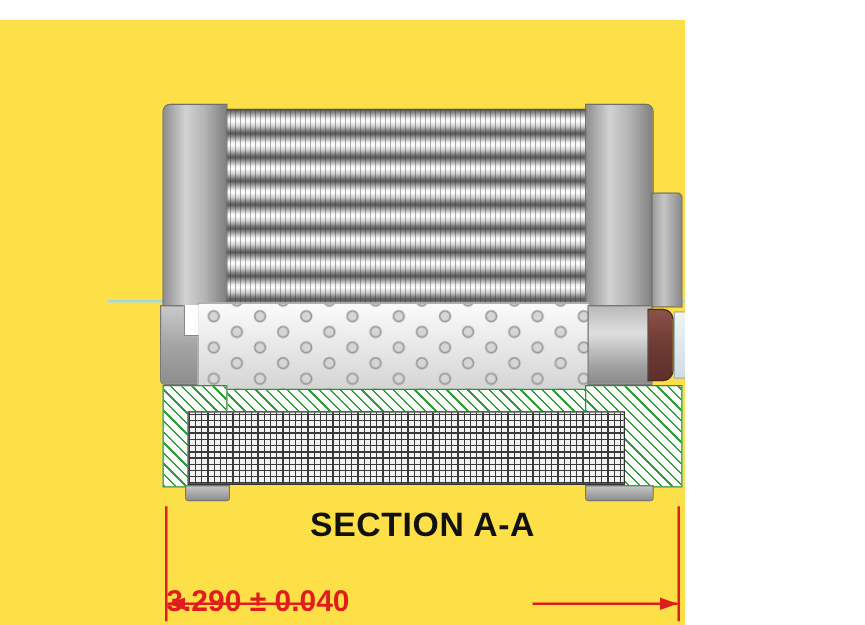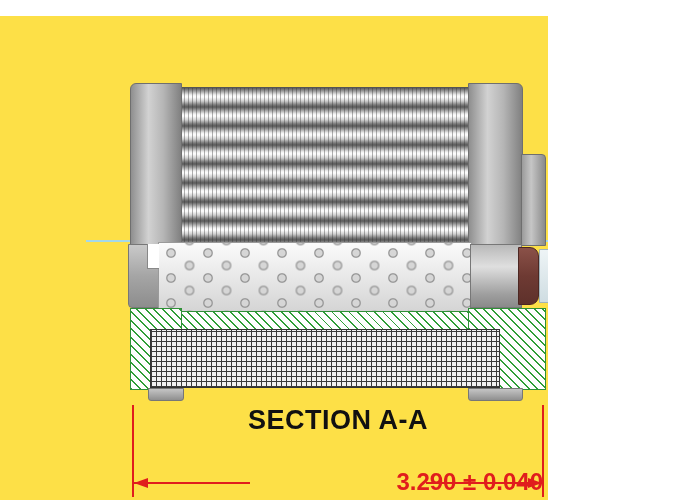--- a/index.html
+++ b/index.html
@@ -110,21 +110,21 @@
   .ext{width:2px;background:var(--dim-red);}
   .ext.l{left:132px;top:389px;height:92px;}
   .ext.r{left:542px;top:389px;height:92px;}
   .dline{top:466px;height:2px;background:var(--dim-red);}
   .dline.l{left:134px;width:116px;}
   .dline.r{left:426px;width:116px;}
   .arrow{width:0;height:0;border-top:5px solid transparent;border-bottom:5px solid transparent;}
   .arrow.l{left:134px;top:462px;border-right:14px solid var(--dim-red);}
   .arrow.r{left:528px;top:462px;border-left:14px solid var(--dim-red);}
   .dim-text{
-    left:133px;top:452px;width:410px;text-align:right;
+    left:133px;top:452px;width:410px;text-align:left;
     font-size:24px;font-weight:600;color:var(--dim-red);
   }
 </style>
 </head>
 <body>
 
 <div class="canvas">
 
   <div class="centerline"></div>
 

